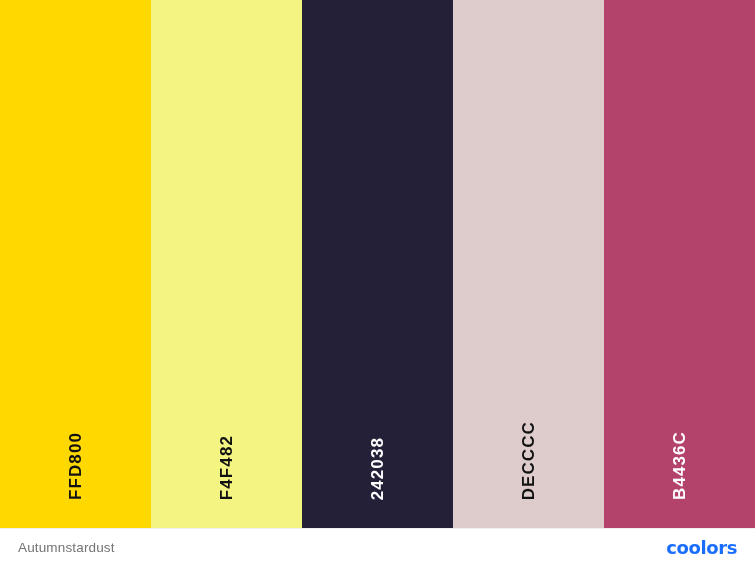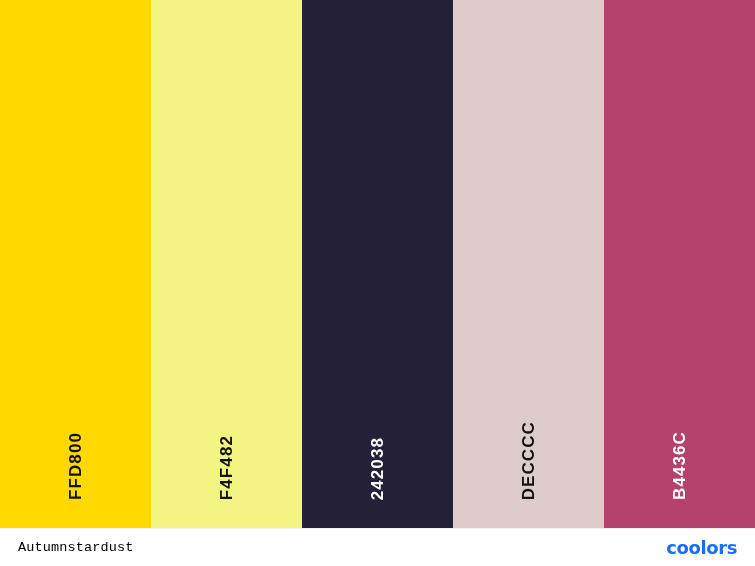--- a/index.html
+++ b/index.html
@@ -117,20 +117,20 @@
       <span class="swatch-label" style="color: rgb(17, 17, 17);">DECCCC</span>
     </div>
 
     <div class="swatch" style="background-color: rgb(180, 67, 108);">
       <span class="swatch-label" style="color: rgb(255, 255, 255);">B4436C</span>
     </div>
 
   </div>
 
   <div id="footer">
-    <div id="palette-name" style="color: #000000; font-family: Liberation Mono, monospace;">Autumnstardust</div>
+    <div id="palette-name" style="color: #737373;">Autumnstardust</div>
 
     <div id="brand">
       <span id="brand-wordmark" style="color: rgb(26, 110, 255);">coolors</span>
     </div>
   </div>
 
 </div>
 
 </body></html>

